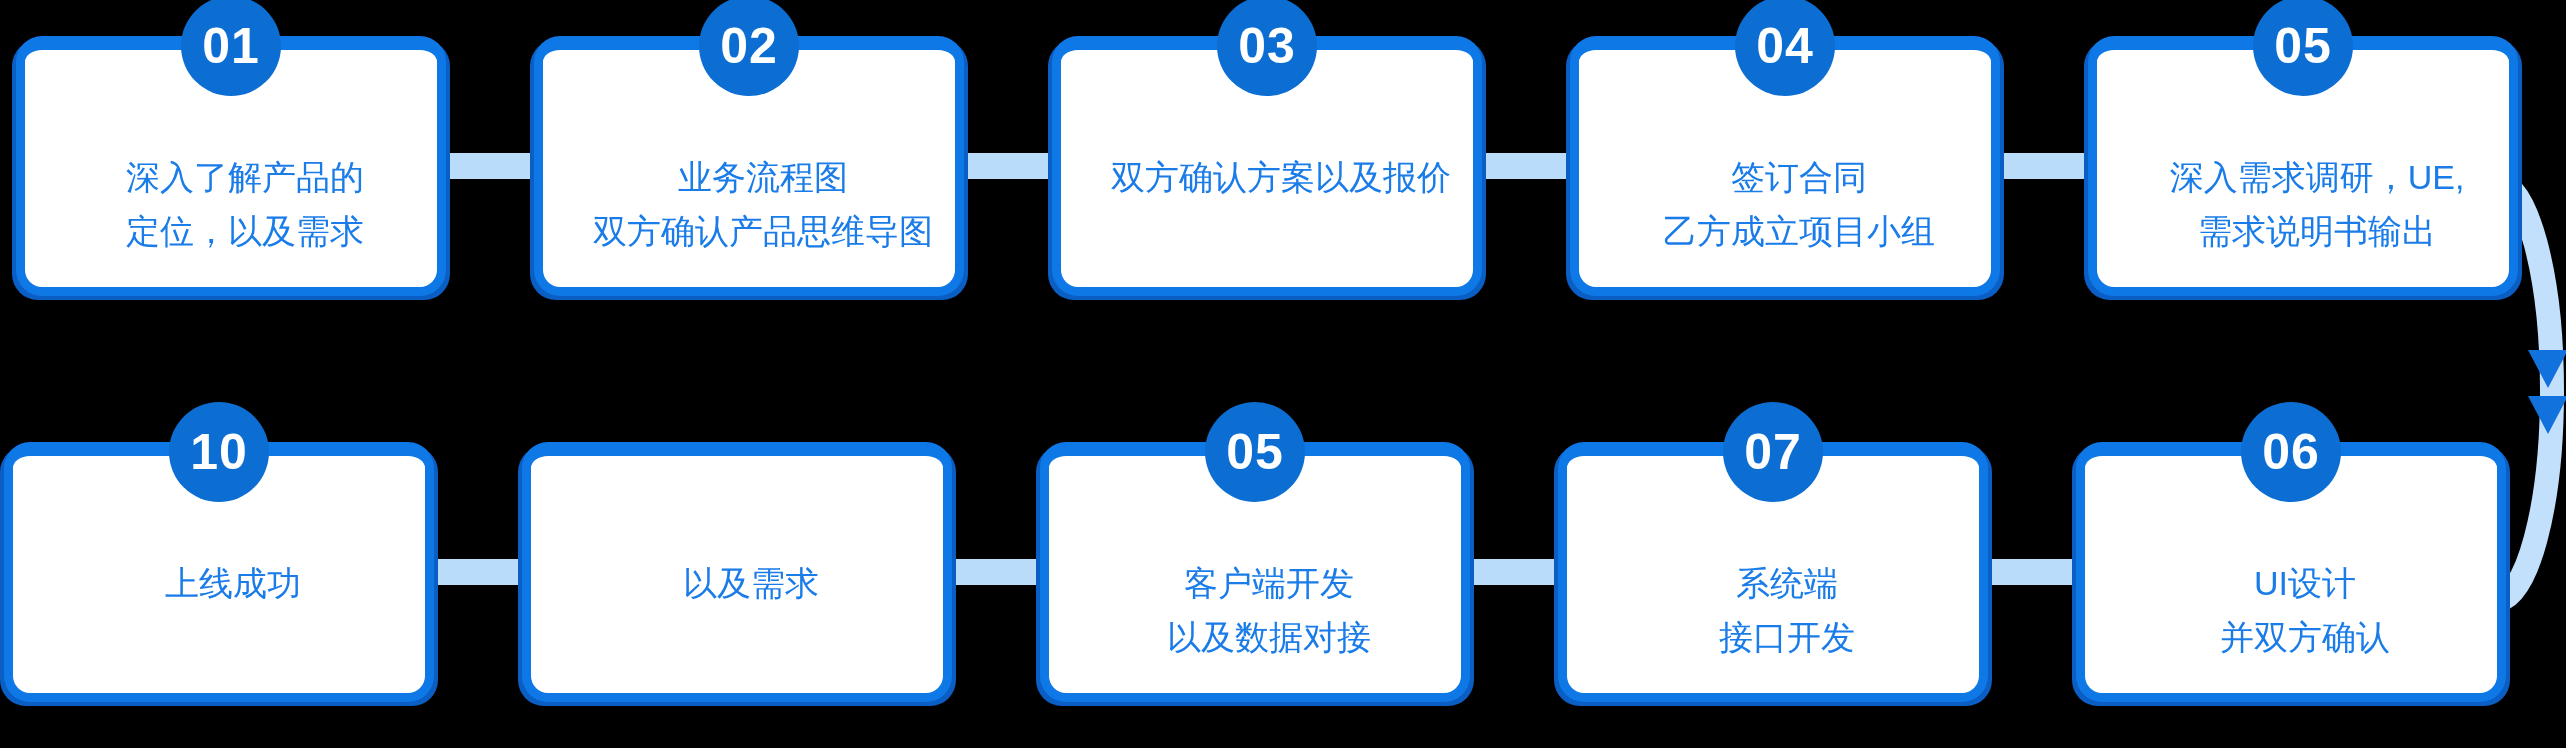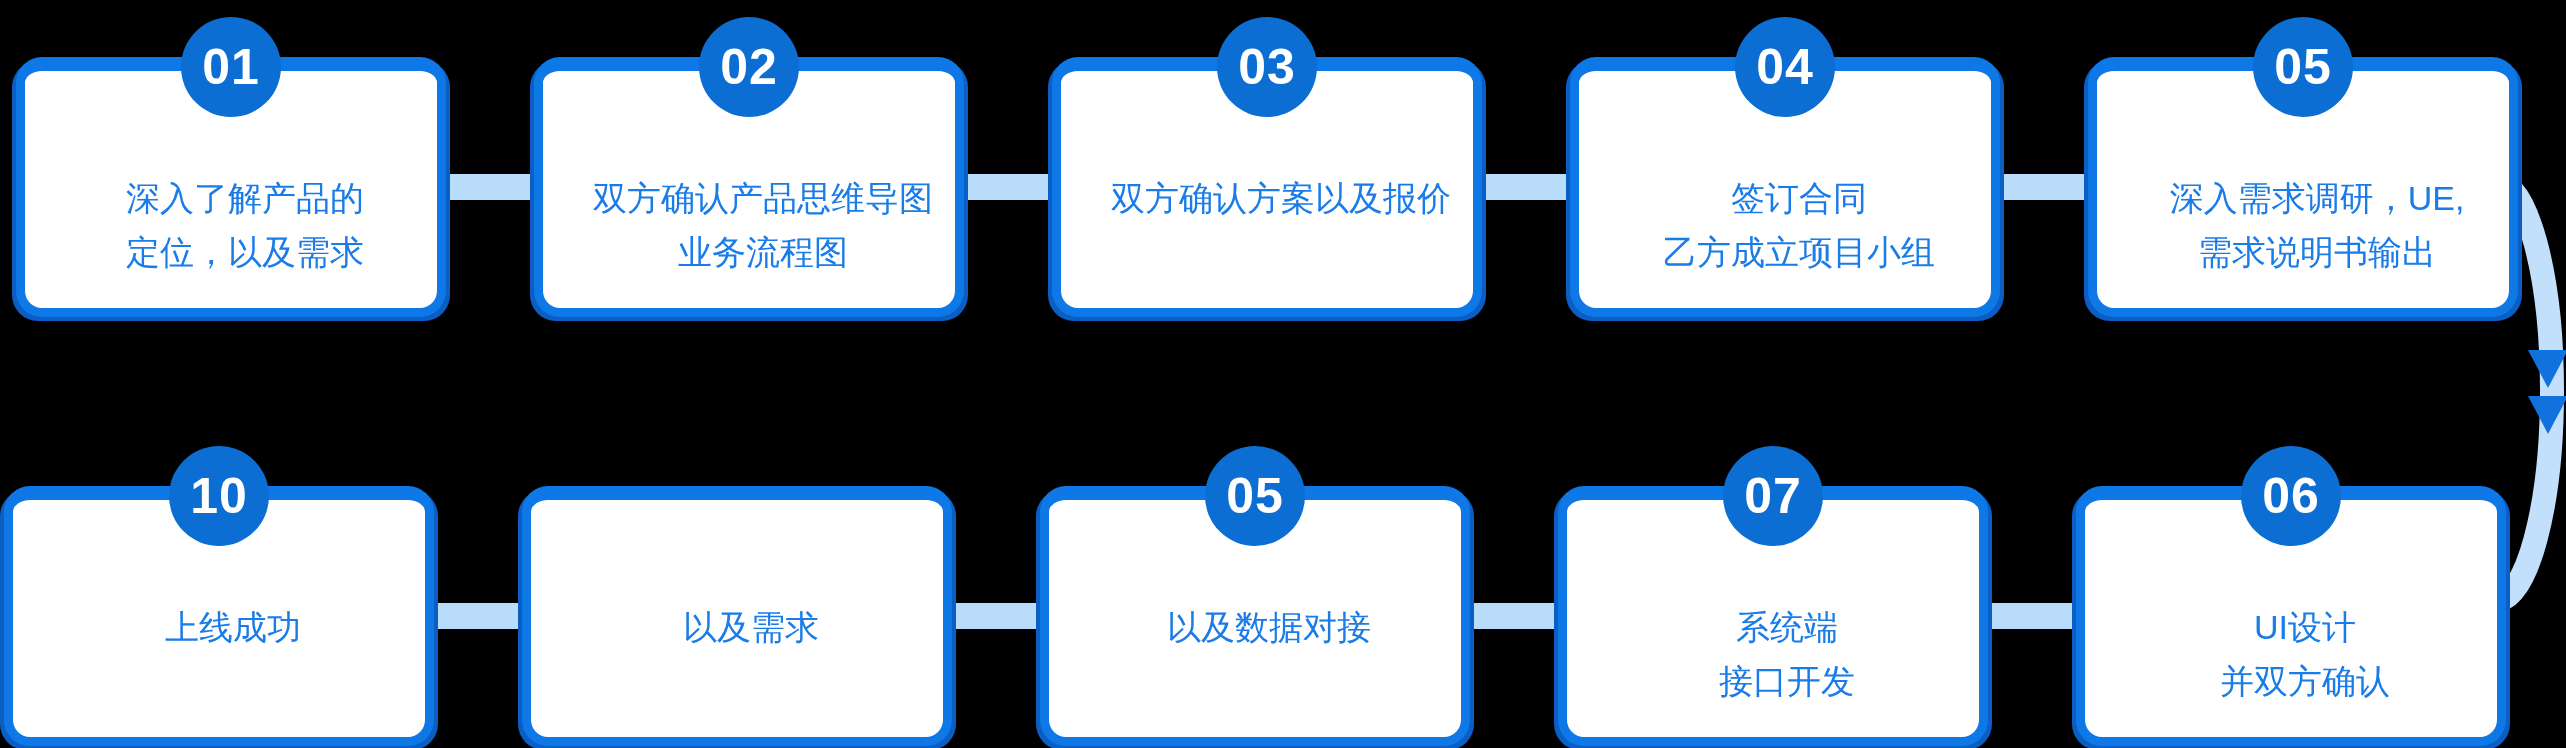--- a/index.html
+++ b/index.html
@@ -27,22 +27,22 @@
   }
   .return-arrow polygon {
     fill: #1272dd;
   }
   .flow-row {
     position: absolute;
     left: 4px;
     display: flex;
     align-items: stretch;
   }
-  .flow-row.row-1 { top: 57px; padding-left: 12px; }
-  .flow-row.row-2 { top: 486px; }
+  .flow-row.row-1 { top: 36px; padding-left: 12px; }
+  .flow-row.row-2 { top: 442px; }
   .step-box {
     box-sizing: border-box;
     width: 430px;
     height: 260px;
     background: #ffffff;
     border: 9px solid #0e78e6;
     border-top-width: 14px;
     border-radius: 26px;
     box-shadow: -4px 4px 0 #0a5ec4, 4px 4px 0 #0a5ec4;
     position: relative;
@@ -108,22 +108,22 @@
       </div>
     </div>
 
     <div class="connector"></div>
 
     <div class="step-box">
       <div class="badge">
         <span>02</span>
       </div>
       <div class="step-text">
+        <div>业务流程图</div>
         <div>双方确认产品思维导图</div>
-        <div>业务流程图</div>
       </div>
     </div>
 
     <div class="connector"></div>
 
     <div class="step-box">
       <div class="badge">
         <span>03</span>
       </div>
       <div class="step-text">
@@ -178,20 +178,21 @@
       </div>
     </div>
 
     <div class="connector"></div>
 
     <div class="step-box">
       <div class="badge">
         <span>05</span>
       </div>
       <div class="step-text">
+        <div>客户端开发</div>
         <div>以及数据对接</div>
       </div>
     </div>
 
     <div class="connector"></div>
 
     <div class="step-box">
       <div class="badge">
         <span>07</span>
       </div>

